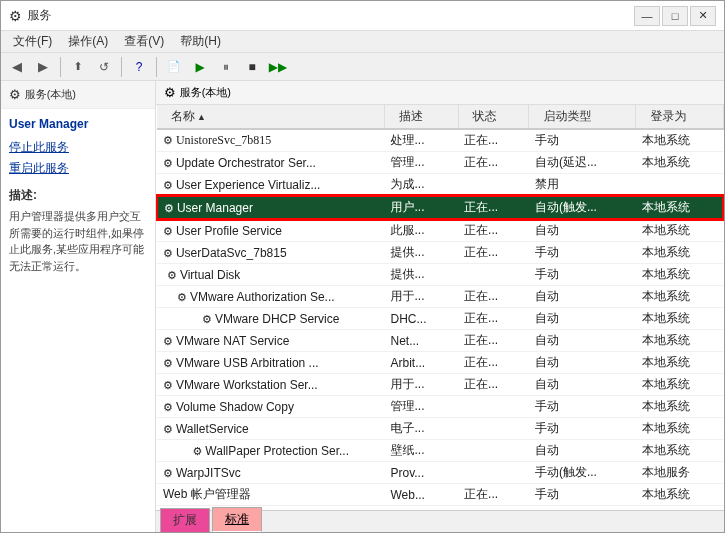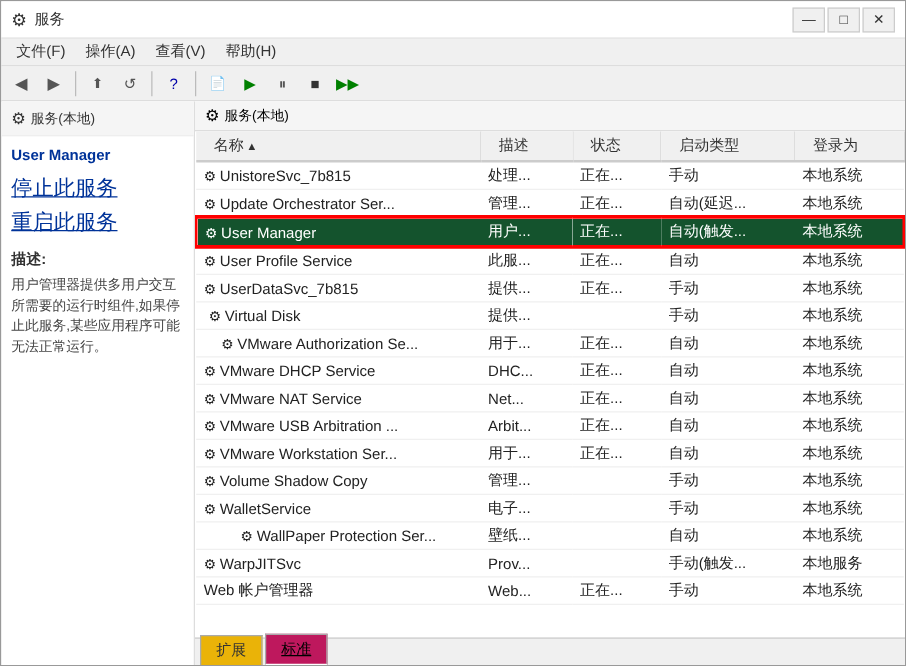--- a/index.html
+++ b/index.html
@@ -125,21 +125,21 @@
       font-size: 12px;
       color: #003399;
       margin-bottom: 8px;
     }
     .sidebar-link {
       color: #003399;
       text-decoration: underline;
       cursor: pointer;
       display: block;
       margin-bottom: 4px;
-      font-size: 17px;
+      font-size: 12px;
     }
     .sidebar-desc-title {
       font-size: 12px;
       font-weight: bold;
       margin: 10px 0 4px 0;
       color: #333;
     }
     .sidebar-desc {
       font-size: 11px;
       color: #444;
@@ -208,28 +208,28 @@
       display: flex;
       align-items: flex-end;
       border-top: 1px solid #ccc;
       background: #f0f0f0;
       padding: 0 4px;
     }
     .tab {
       padding: 3px 12px;
       border: 1px solid #aaa;
       border-bottom: none;
-      background: #eab308;
+      background: #ec4899;
       cursor: pointer;
       font-size: 12px;
       color: #333;
       margin-right: 2px;
     }
     .tab.active {
-      background: #be185d;
+      background: #fca5a5;
       border-bottom: 1px solid #fff;
       color: #000;
       text-decoration: underline;
     }
     .sort-arrow {
       display: inline-block;
       font-size: 9px;
       margin-left: 2px;
     }
   </style>
@@ -300,32 +300,39 @@
             <tr>
               <th><span>名称</span><span class="sort-arrow">▲</span></th>
               <th>描述</th>
               <th>状态</th>
               <th>启动类型</th>
               <th>登录为</th>
             </tr>
           </thead>
           <tbody id="service-rows">
           <tr>
-                <td style="min-width: 170px;"><span style="font-size:11px;margin-right:3px;">⚙</span><span>UnistoreSvc_7b815</span></td>
+                <td style="min-width: 170px; font-family: Liberation Serif, serif;"><span style="font-size:11px;margin-right:3px;">⚙</span><span>UnistoreSvc_7b815</span></td>
                 <td style="min-width: 55px;">处理...</td>
                 <td style="min-width: 45px;">正在...</td>
                 <td style="min-width: 80px;">手动</td>
                 <td style="min-width: 65px;">本地系统</td>
               </tr>
               <tr>
                 <td style="min-width: 170px;"><span style="font-size:11px;margin-right:3px;">⚙</span><span>Update Orchestrator Ser...</span></td>
                 <td style="min-width: 55px;">管理...</td>
                 <td style="min-width: 45px;">正在...</td>
                 <td style="min-width: 80px;">自动(延迟...</td>
                 <td style="min-width: 65px;">本地系统</td>
+              </tr>
+              <tr>
+                <td style="min-width: 170px;"><span style="font-size:11px;margin-right:3px;">⚙</span><span>User Experience Virtualiz...</span></td>
+                <td style="min-width: 55px;">为成...</td>
+                <td style="min-width: 45px;"></td>
+                <td style="min-width: 80px;">禁用</td>
+                <td style="min-width: 65px;"></td>
               </tr>
               <tr class="selected" style="outline: red solid 2px;">
                 <td style="min-width: 170px;"><span style="font-size:11px;margin-right:3px;">⚙</span><span>User Manager</span></td>
                 <td style="min-width: 55px;">用户...</td>
                 <td style="min-width: 45px;">正在...</td>
                 <td style="min-width: 80px;">自动(触发...</td>
                 <td style="min-width: 65px;">本地系统</td>
               </tr>
               <tr>
                 <td style="min-width: 170px;"><span style="font-size:11px;margin-right:3px;">⚙</span><span>User Profile Service</span></td>
@@ -349,21 +356,21 @@
                 <td style="min-width: 65px;">本地系统</td>
               </tr>
               <tr>
                 <td style="min-width: 170px; padding-left: 20px;"><span style="font-size:11px;margin-right:3px;">⚙</span><span>VMware Authorization Se...</span></td>
                 <td style="min-width: 55px;">用于...</td>
                 <td style="min-width: 45px;">正在...</td>
                 <td style="min-width: 80px;">自动</td>
                 <td style="min-width: 65px;">本地系统</td>
               </tr>
               <tr>
-                <td style="min-width: 170px;"><span style="font-size:11px;margin-right:3px;">⚙</span><span>VMware DHCP Service</span></td>
+                <td style="min-width: 170px; text-align: center;"><span style="font-size:11px;margin-right:3px;">⚙</span><span>VMware DHCP Service</span></td>
                 <td style="min-width: 55px;">DHC...</td>
                 <td style="min-width: 45px;">正在...</td>
                 <td style="min-width: 80px;">自动</td>
                 <td style="min-width: 65px;">本地系统</td>
               </tr>
               <tr>
                 <td style="min-width: 170px;"><span style="font-size:11px;margin-right:3px;">⚙</span><span>VMware NAT Service</span></td>
                 <td style="min-width: 55px;">Net...</td>
                 <td style="min-width: 45px;">正在...</td>
                 <td style="min-width: 80px;">自动</td>

